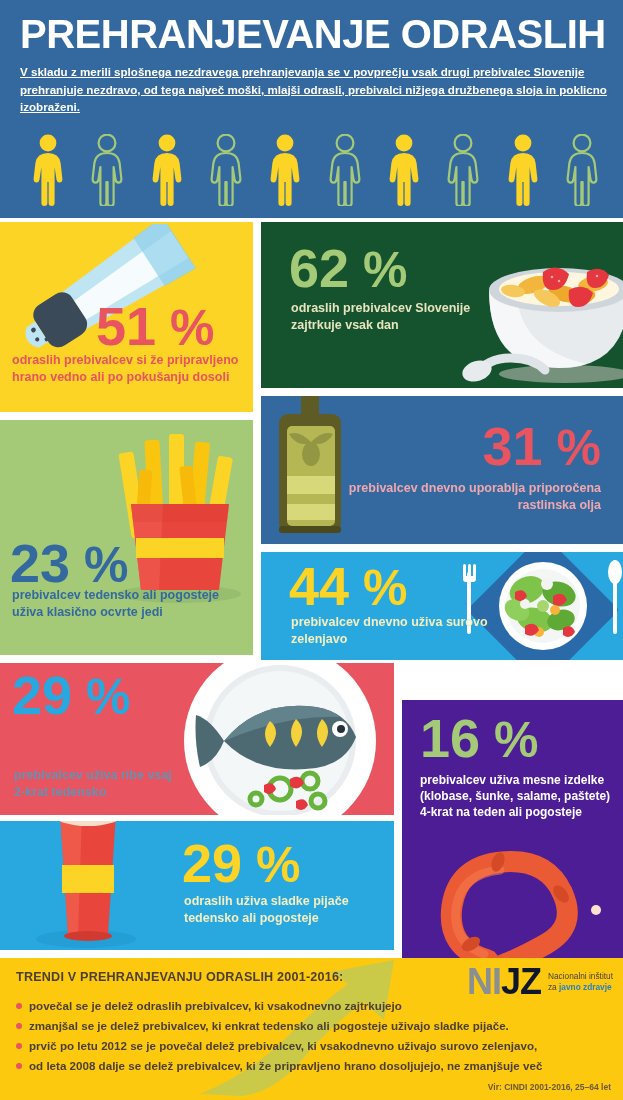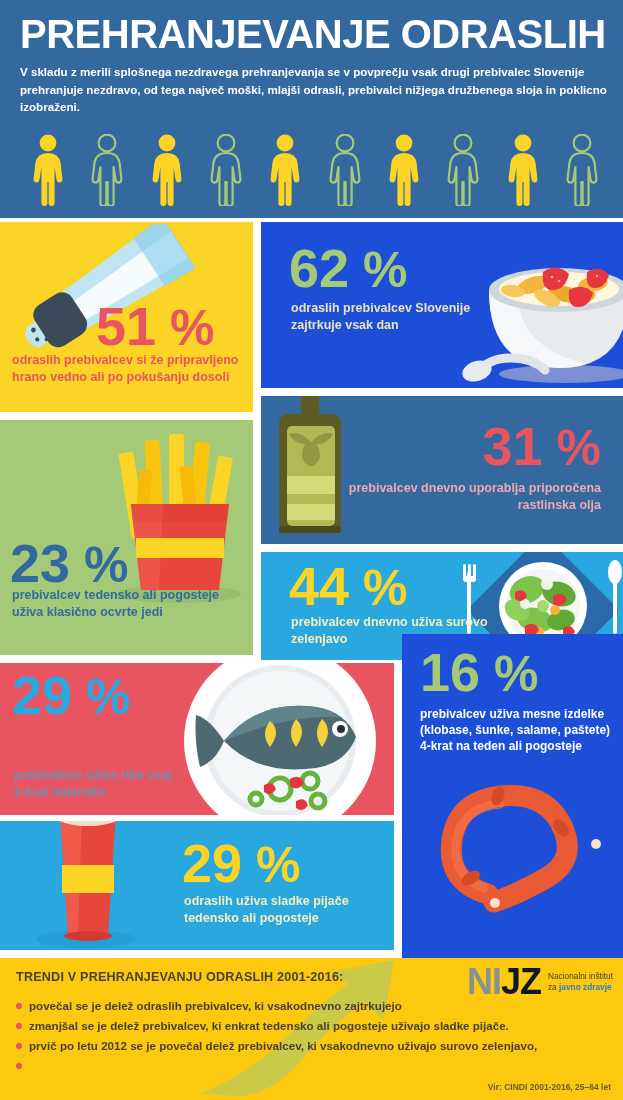--- a/index.html
+++ b/index.html
@@ -16,38 +16,38 @@
     position: absolute; left: 0; top: 0; width: 623px; height: 218px;
     background: #34699f;
   }
   .header-title {
     position: absolute; left: 20px; top: 10px; width: 590px;
     color: #ffffff; font-size: 40px; font-weight: bold;
     letter-spacing: -0.5px; line-height: 48px; white-space: nowrap;
   }
   .header-sub {
     position: absolute; left: 20px; top: 63px; width: 588px;
-    color: #ffffff; font-size: 11.6px; font-weight: bold; line-height: 17.5px;
+    color: #ffffff; font-size: 11.6px; font-weight: bold; line-height: 17.5px; text-decoration: underline;
   }
   .people-row {
     position: absolute; left: 30px; top: 132px; width: 570px; height: 74px;
     display: flex; justify-content: space-between; align-items: flex-end;
   }
   .person { width: 36px; height: 72px; }
 
   
   .panel { position: absolute; overflow: hidden; }
 
   .p-salt   { left: 0;   top: 222px; width: 253px; height: 190px; background: #fcd425; }
-  .p-cereal { left: 261px; top: 222px; width: 362px; height: 166px; background: #1d4ed8; }
+  .p-cereal { left: 261px; top: 222px; width: 362px; height: 166px; background: #14532d; }
   .p-oil    { left: 261px; top: 396px; width: 362px; height: 148px; background: #34699f; }
   .p-fries  { left: 0;   top: 420px; width: 253px; height: 235px; background: #a4ca78; }
   .p-salad  { left: 261px; top: 552px; width: 362px; height: 108px; background: #29a8e0; }
   .p-fish   { left: 0;   top: 663px; width: 394px; height: 152px; background: #e8545f; }
-  .p-meat   { left: 402px; top: 634px; width: 221px; height: 346px; background: #1d4ed8; }
+  .p-meat   { left: 402px; top: 700px; width: 221px; height: 346px; background: #4c1d95; }
   .p-drink  { left: 0;   top: 821px; width: 394px; height: 129px; background: #29a8e0; }
 
   .stat {
     position: absolute;
     font-size: 54px; font-weight: bold; line-height: 56px; white-space: nowrap;
   }
   .stat .pct { font-size: 50px; }
   .caption { position: absolute; font-size: 12.5px; font-weight: bold; line-height: 16.5px; }
 
   
@@ -391,21 +391,21 @@
 
   <div class="trends">
     <svg class="trend-arrow" viewBox="0 0 260 142">
       <path d="M20 140 Q70 120 110 80 Q140 50 168 30 L150 18 L214 6 L204 66 L184 48 Q150 72 122 106 Q92 140 60 142 Z" fill="#a4ca78"></path>
     </svg>
     <div class="trends-title">TRENDI V PREHRANJEVANJU ODRASLIH 2001-2016:</div>
     <ul class="trend-list" id="trend-list">
         <li><span class="dot" style="background: rgb(232, 84, 95);"></span><span>povečal se je delež odraslih prebivalcev, ki vsakodnevno zajtrkujejo</span></li>
         <li><span class="dot" style="background: rgb(232, 84, 95);"></span><span>zmanjšal se je delež prebivalcev, ki enkrat tedensko ali pogosteje uživajo sladke pijače.</span></li>
         <li><span class="dot" style="background: rgb(232, 84, 95);"></span><span>prvič po letu 2012 se je povečal delež prebivalcev, ki vsakodnevno uživajo surovo zelenjavo,</span></li>
-        <li><span class="dot" style="background: rgb(232, 84, 95);"></span></li>
+        <li><span class="dot" style="background: rgb(232, 84, 95);"></span><span>od leta 2008 dalje se delež prebivalcev, ki že pripravljeno hrano dosoljujejo, ne zmanjšuje več</span></li>
       </ul>
     <div class="nijz">
       <div class="nijz-mark"><span class="g">NI</span><span class="b">JZ</span></div>
       <div class="nijz-text">
         <div class="l1">Nacionalni inštitut</div>
         <div><span>za </span><b>javno zdravje</b></div>
       </div>
     </div>
     <div class="trends-source">Vir: CINDI 2001-2016, 25–64 let</div>
   </div>

